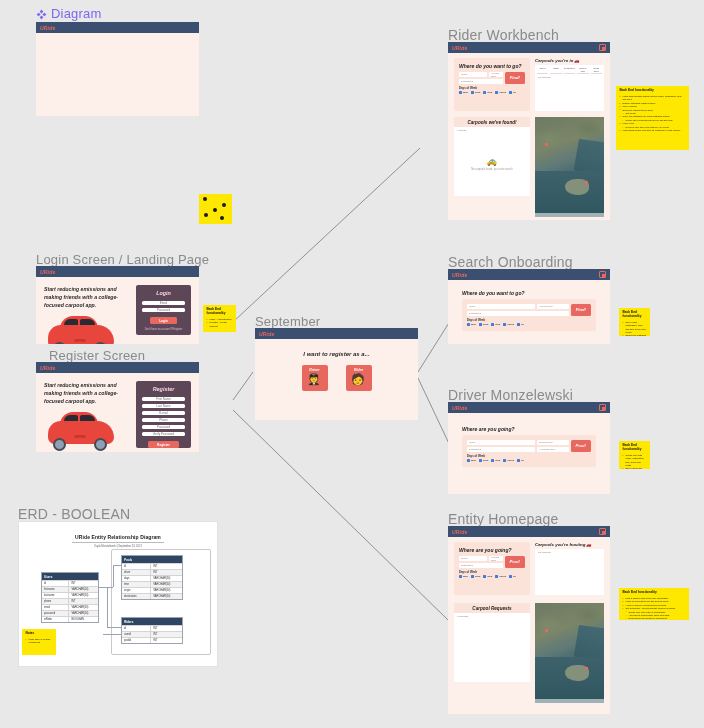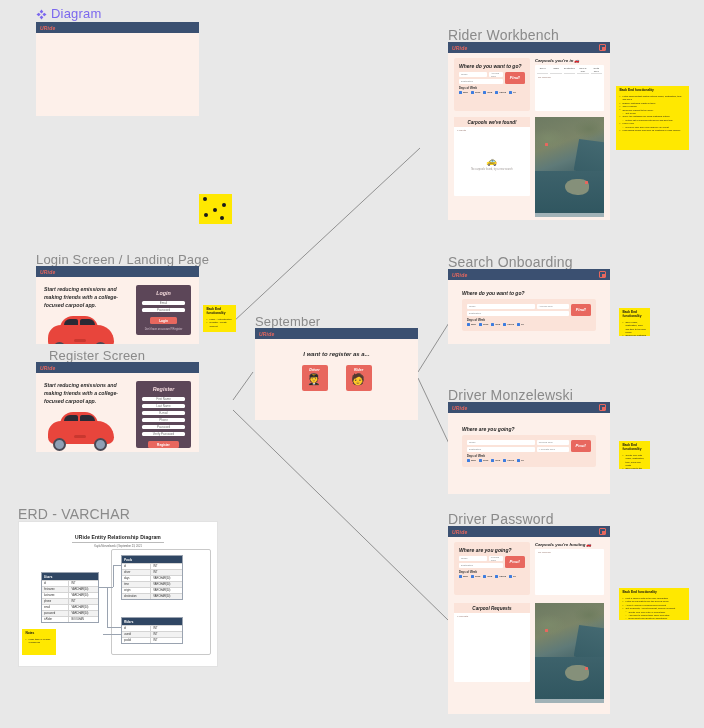--- a/index.html
+++ b/index.html
@@ -618,21 +618,21 @@
     </div>
   </div>
   <div class="sticky" style="left:619px; top:441px; width:31px; height:28px;">
     <div class="st-title">Back End functionality</div>
     <ul>
       <li>Create pool with origin, destination, time, days and seats</li>
       <li>Save pool to the database linked to driver</li>
     </ul>
   </div>
 
-  <div class="frame-title" style="left:448px; top:511px; font-size:14px;">Driver Password</div>
+  <div class="frame-title" style="left:448px; top:511px; font-size:14px;">Entity Homepage</div>
   <div class="frame" style="left:448px; top:526px; width:162px; height:188px;">
     <div class="navbar">
       <span class="brand">URide</span>
       <span class="navicon"></span>
     </div>
     <div style="display:flex; gap:5px; padding:5px 6px 0;">
       <div class="search-panel" style="width:76px;">
         <div class="panel-head">Where are you going?</div>
         <div class="search-row">
           <div class="search-fields">
@@ -699,21 +699,21 @@
       <li>Fetch all requests to join the driver's pools</li>
       <li>Accept / decline a pending rider request</li>
       <li>Get Requests, Accept Request, Decline Request</li>
       <li class="sub">Create new pool entry in Pools table</li>
       <li class="sub">Add rider to Riders table when accepted</li>
       <li class="sub">Decrement open seats on acceptance</li>
 
     </ul>
   </div>
 
-  <div class="frame-title" style="left:18px; top:506px; font-size:14px;">ERD - VARCHAR</div>
+  <div class="frame-title" style="left:18px; top:506px; font-size:14px;">ERD - BOOLEAN</div>
   <div class="erd-frame" style="left:18px; top:521px; width:200px; height:146px;">
     <div class="erd-title">URide Entity Relationship Diagram</div>
     <div class="erd-rule"></div>
     <div class="erd-sub">Kayla Monzelewski  |  September 23, 2021</div>
 
     <div class="erd-group" style="left:92px; top:27px; width:100px; height:106px;"></div>
 
     <div class="etable" style="left:22px; top:50px; width:58px;">
       <div class="eh">Users</div>
       <div class="erow">

